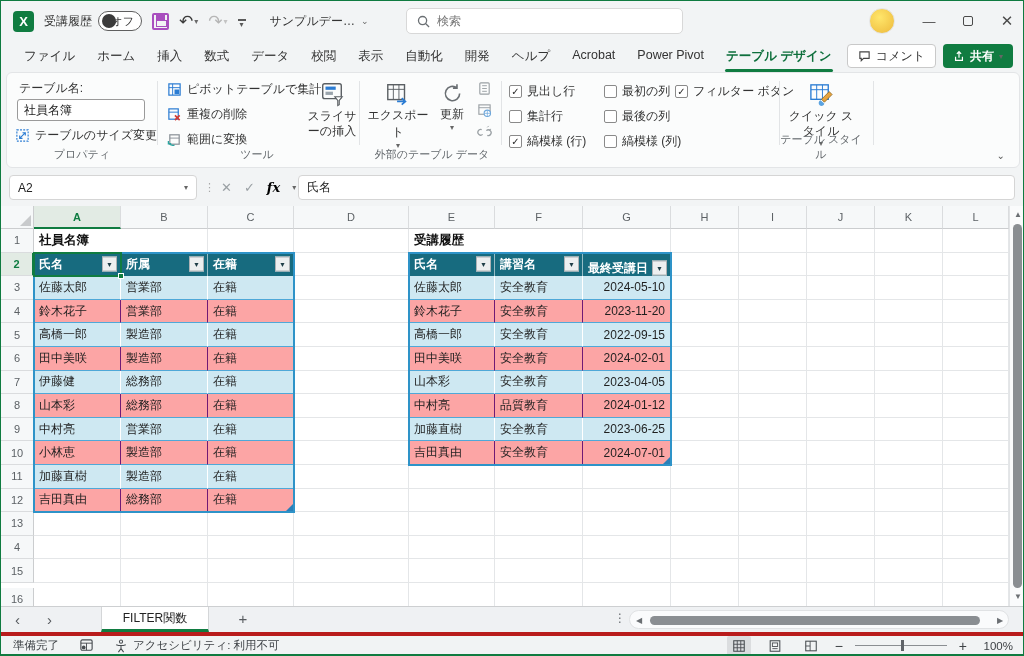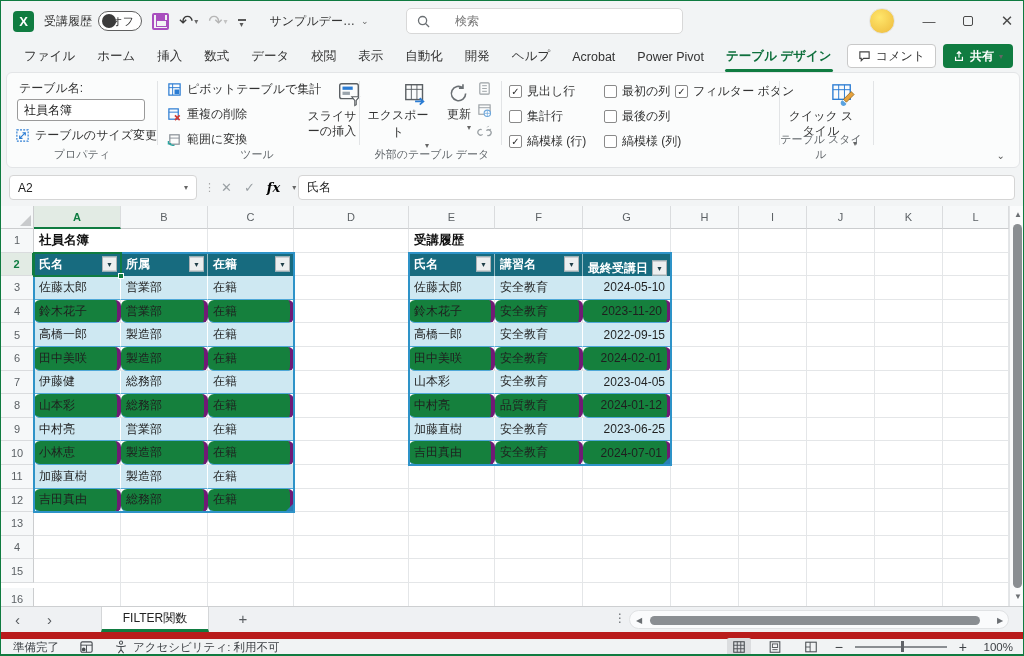--- a/index.html
+++ b/index.html
@@ -20,48 +20,48 @@
   .save-glyph:before { content:""; position:absolute; left:2px; top:0; width:9px; height:5px; background:#A94FBF; }
   .save-glyph:after { content:""; position:absolute; left:2px; bottom:1px; width:9px; height:5px; border:1.5px solid #A94FBF; }
   .undo, .redo { font-size:17px; color:#3b3b3b; line-height:1; }
   .redo { color:#b6b6b6; }
   .mini-chev { font-size:8px; color:#6a6a6a; margin-left:1px; }
   .qat-more { display:flex; flex-direction:column; align-items:center; color:#5a5a5a; font-size:8px; line-height:3px; padding-top:3px;}
   .qat-more .bar { width:8px; height:1.5px; background:#5a5a5a; margin-bottom:2px; }
   .docname { font-size:12px; color:#333; display:flex; align-items:center; gap:5px; margin-left:14px; }
   .searchbox { position:absolute; left:405px; top:7px; width:277px; height:26px; background:#fff;
                border:1px solid #d8d8d8; border-radius:5px; display:flex; align-items:center; padding-left:10px; gap:7px; }
-  .searchbox input { border:none; outline:none; font-size:12px; color:#0c4a6e; width:200px; background:transparent;margin-left:18px; }
+  .searchbox input { border:none; outline:none; font-size:12px; color:#0c4a6e; width:200px; background:transparent; }
   .tb-right { position:absolute; right:8px; top:0; height:40px; display:flex; align-items:center; gap:26px; }
   .avatar { width:26px; height:26px; border-radius:50%; background:radial-gradient(circle at 40% 35%, #FFE66B, #EDB93B); border:1px solid #e5e5e5;}
   .wc { font-size:13px; color:#4a4a4a; width:16px; text-align:center; }
   .wc-max { width:10px; height:10px; border:1.2px solid #4a4a4a; border-radius:2px; }
 
   
   .tabrow { position:absolute; left:0; top:40px; width:100%; height:31px; display:flex; align-items:center; }
-  .rtabs { display:flex; align-items:center; padding-left:12px; }
+  .rtabs { display:flex; padding-left:12px; }
   .rtab { font-size:12.5px; color:#333; padding:6px 11px; position:relative; white-space:nowrap; cursor:default; }
   .rtab.active { color:#0E6F3C; font-weight:bold; }
   .rtab.active:after { content:""; position:absolute; left:10px; right:10px; bottom:-1px; height:3px; background:#107C41; border-radius:2px; }
   .tabrow-right { position:absolute; right:10px; top:3px; display:flex; gap:7px; align-items:center; }
   .btn-comment { height:24px; border:1px solid #c9c9c9; background:#fff; border-radius:4px; display:flex; align-items:center;
                  gap:5px; padding:0 10px; font-size:12px; color:#333; }
   .btn-share { height:24px; background:#107C41; border-radius:4px; display:flex; align-items:center; gap:5px;
                padding:0 10px; font-size:12px; color:#fff; font-weight:bold; }
 
   
   .ribbon { position:absolute; left:5px; top:71px; width:1014px; height:96px; background:#FBFCFC;
             border:1px solid #E3E5E7; border-radius:6px; }
   .rgroup-label { position:absolute; font-size:11px; color:#63686C; text-align:center; bottom:5px; }
   .rsep { position:absolute; top:8px; bottom:22px; width:1px; background:#E2E4E6; }
   .rb-label12 { font-size:12px; color:#333; }
   .tn-input { position:absolute; left:10px; top:26px; width:128px; height:22px; border:1px solid #9a9a9a; border-radius:3px;
               background:#fff; font-size:12px; color:#222; display:flex; align-items:center; padding-left:6px; }
   .smallbtn { position:absolute; display:flex; align-items:center; gap:5px; font-size:12px; color:#333; }
-  .bigbtn { position:absolute; display:flex; flex-direction:column; align-items:flex-end; font-size:12px; color:#333; text-align:center; }
+  .bigbtn { position:absolute; display:flex; flex-direction:column; align-items:center; font-size:12px; color:#333; text-align:center; }
   .chev { font-size:8px; color:#666; }
   .cbrow { position:absolute; display:flex; align-items:center; gap:5px; font-size:12px; color:#333; }
   .cbox { width:13px; height:13px; border:1px solid #8a8a8a; border-radius:2px; background:#fff; font-size:10px;
           color:#2b2b2b; display:flex; align-items:center; justify-content:center; line-height:1; }
   .ribbon-collapse { position:absolute; right:14px; bottom:6px; font-size:10px; color:#5a5a5a; }
 
   
   .fbar { position:absolute; left:0; top:168px; width:100%; height:37px; background:#F2F4F5; display:flex; align-items:center; }
   .namebox { position:absolute; left:8px; top:6px; width:188px; height:25px; background:#fff; border:1px solid #d5d5d5;
              border-radius:4px; display:flex; align-items:center; font-size:12px; color:#222; padding:0 8px; justify-content:space-between; }
@@ -84,21 +84,21 @@
   .gline-v { position:absolute; width:1px; background:#E4E6E8; }
   .gline-h { position:absolute; height:1px; background:#E4E6E8; }
   .cell-title { position:absolute; font-size:12.5px; font-weight:bold; color:#111; display:flex; align-items:center; padding-left:5px; background:#fff; }
   .th-cell { position:absolute; background:#176B7F; color:#fff; font-size:12px; font-weight:bold; display:flex;
              align-items:center; padding-left:5px; border-right:1px solid rgba(255,255,255,.55); }
   .filterbtn { position:absolute; right:3px; top:50%; transform:translateY(-50%); width:15px; height:15px; background:#EDEFF0;
                border:1px solid #AEB2B5; display:flex; align-items:center; justify-content:center; font-size:7px; color:#1F3D47; }
   .td-cell { position:absolute; font-size:12px; color:#1f1f1f; display:flex; align-items:center; padding-left:5px;
              border-bottom:1px solid #4FA8D8; }
   .td-cell.band { background:#CEE8F2; border-right:1px solid #fff; }
-  .td-cell.plain { background:#15803d; border-right:4px solid #701a75;border-radius:6px; }
+  .td-cell.plain { background:#fca5a5; border-right:1px solid #701a75; }
   .td-cell.num { justify-content:flex-end; padding-right:5px; }
   .tbl-border { position:absolute; border:2px solid #2E93C8; pointer-events:none; }
   .active-cell { position:absolute; border:2px solid #107C41; pointer-events:none; }
   .fill-handle { position:absolute; width:6px; height:6px; background:#107C41; border:1px solid #fff; }
   .resize-mark { position:absolute; width:0; height:0; border-left:7px solid transparent; border-bottom:7px solid #2A7FB8; }
   .vscroll { position:absolute; left:1008px; top:0; width:16px; height:400px; background:#FAFBFC; border-left:1px solid #E2E4E6; }
   .vthumb { position:absolute; left:3px; width:9px; background:#8A8E92; border-radius:5px; }
   .sarrow { position:absolute; color:#6B6F73; font-size:8px; width:16px; text-align:center; }
 
   
@@ -106,21 +106,21 @@
   .snav { position:absolute; top:0; height:25px; display:flex; align-items:center; font-size:15px; color:#565A5E; }
   .sheettab { position:absolute; left:100px; top:0; height:25px; width:108px; background:#fff; border-left:1px solid #d4d6d8;
               border-right:1px solid #d4d6d8; display:flex; align-items:center; justify-content:center; font-size:12px;
               color:#222; border-bottom:3px solid #107C41; }
   .addsheet { position:absolute; left:232px; top:3px; width:20px; height:20px; font-size:15px; color:#565A5E; text-align:center; }
   .hdots { position:absolute; left:613px; top:4px; color:#6B6F73; font-size:12px; }
   .hscroll { position:absolute; left:628px; top:3px; width:380px; height:19px; background:#FAFBFC; border:1px solid #E0E2E4; border-radius:10px; }
   .hthumb { position:absolute; left:20px; top:4.5px; width:330px; height:9px; background:#8A8E92; border-radius:5px; }
 
   
-  .statusbar { position:absolute; left:0; top:631px; width:100%; height:23px; background:#F1F3F4; border-top:7px solid #b91c1c;
+  .statusbar { position:absolute; left:0; top:631px; width:100%; height:23px; background:#F1F3F4; border-top:4px solid #b91c1c;
                display:flex; align-items:center; font-size:11.5px; color:#3E4246; }
   .sb-left { display:flex; align-items:center; gap:20px; padding-left:12px; }
   .sb-right { position:absolute; right:10px; display:flex; align-items:center; gap:12px; }
   .viewbtn { width:24px; height:19px; display:flex; align-items:center; justify-content:center; border-radius:2px; }
   .viewbtn.active { background:#DBDDDF; }
   .zoomtrack { width:92px; height:1.5px; background:#8A8E92; position:relative; }
   .zoomthumb { position:absolute; left:50%; top:-5px; width:3px; height:11px; background:#5F6368; }
   svg { display:block; }
 </style>
 </head>

